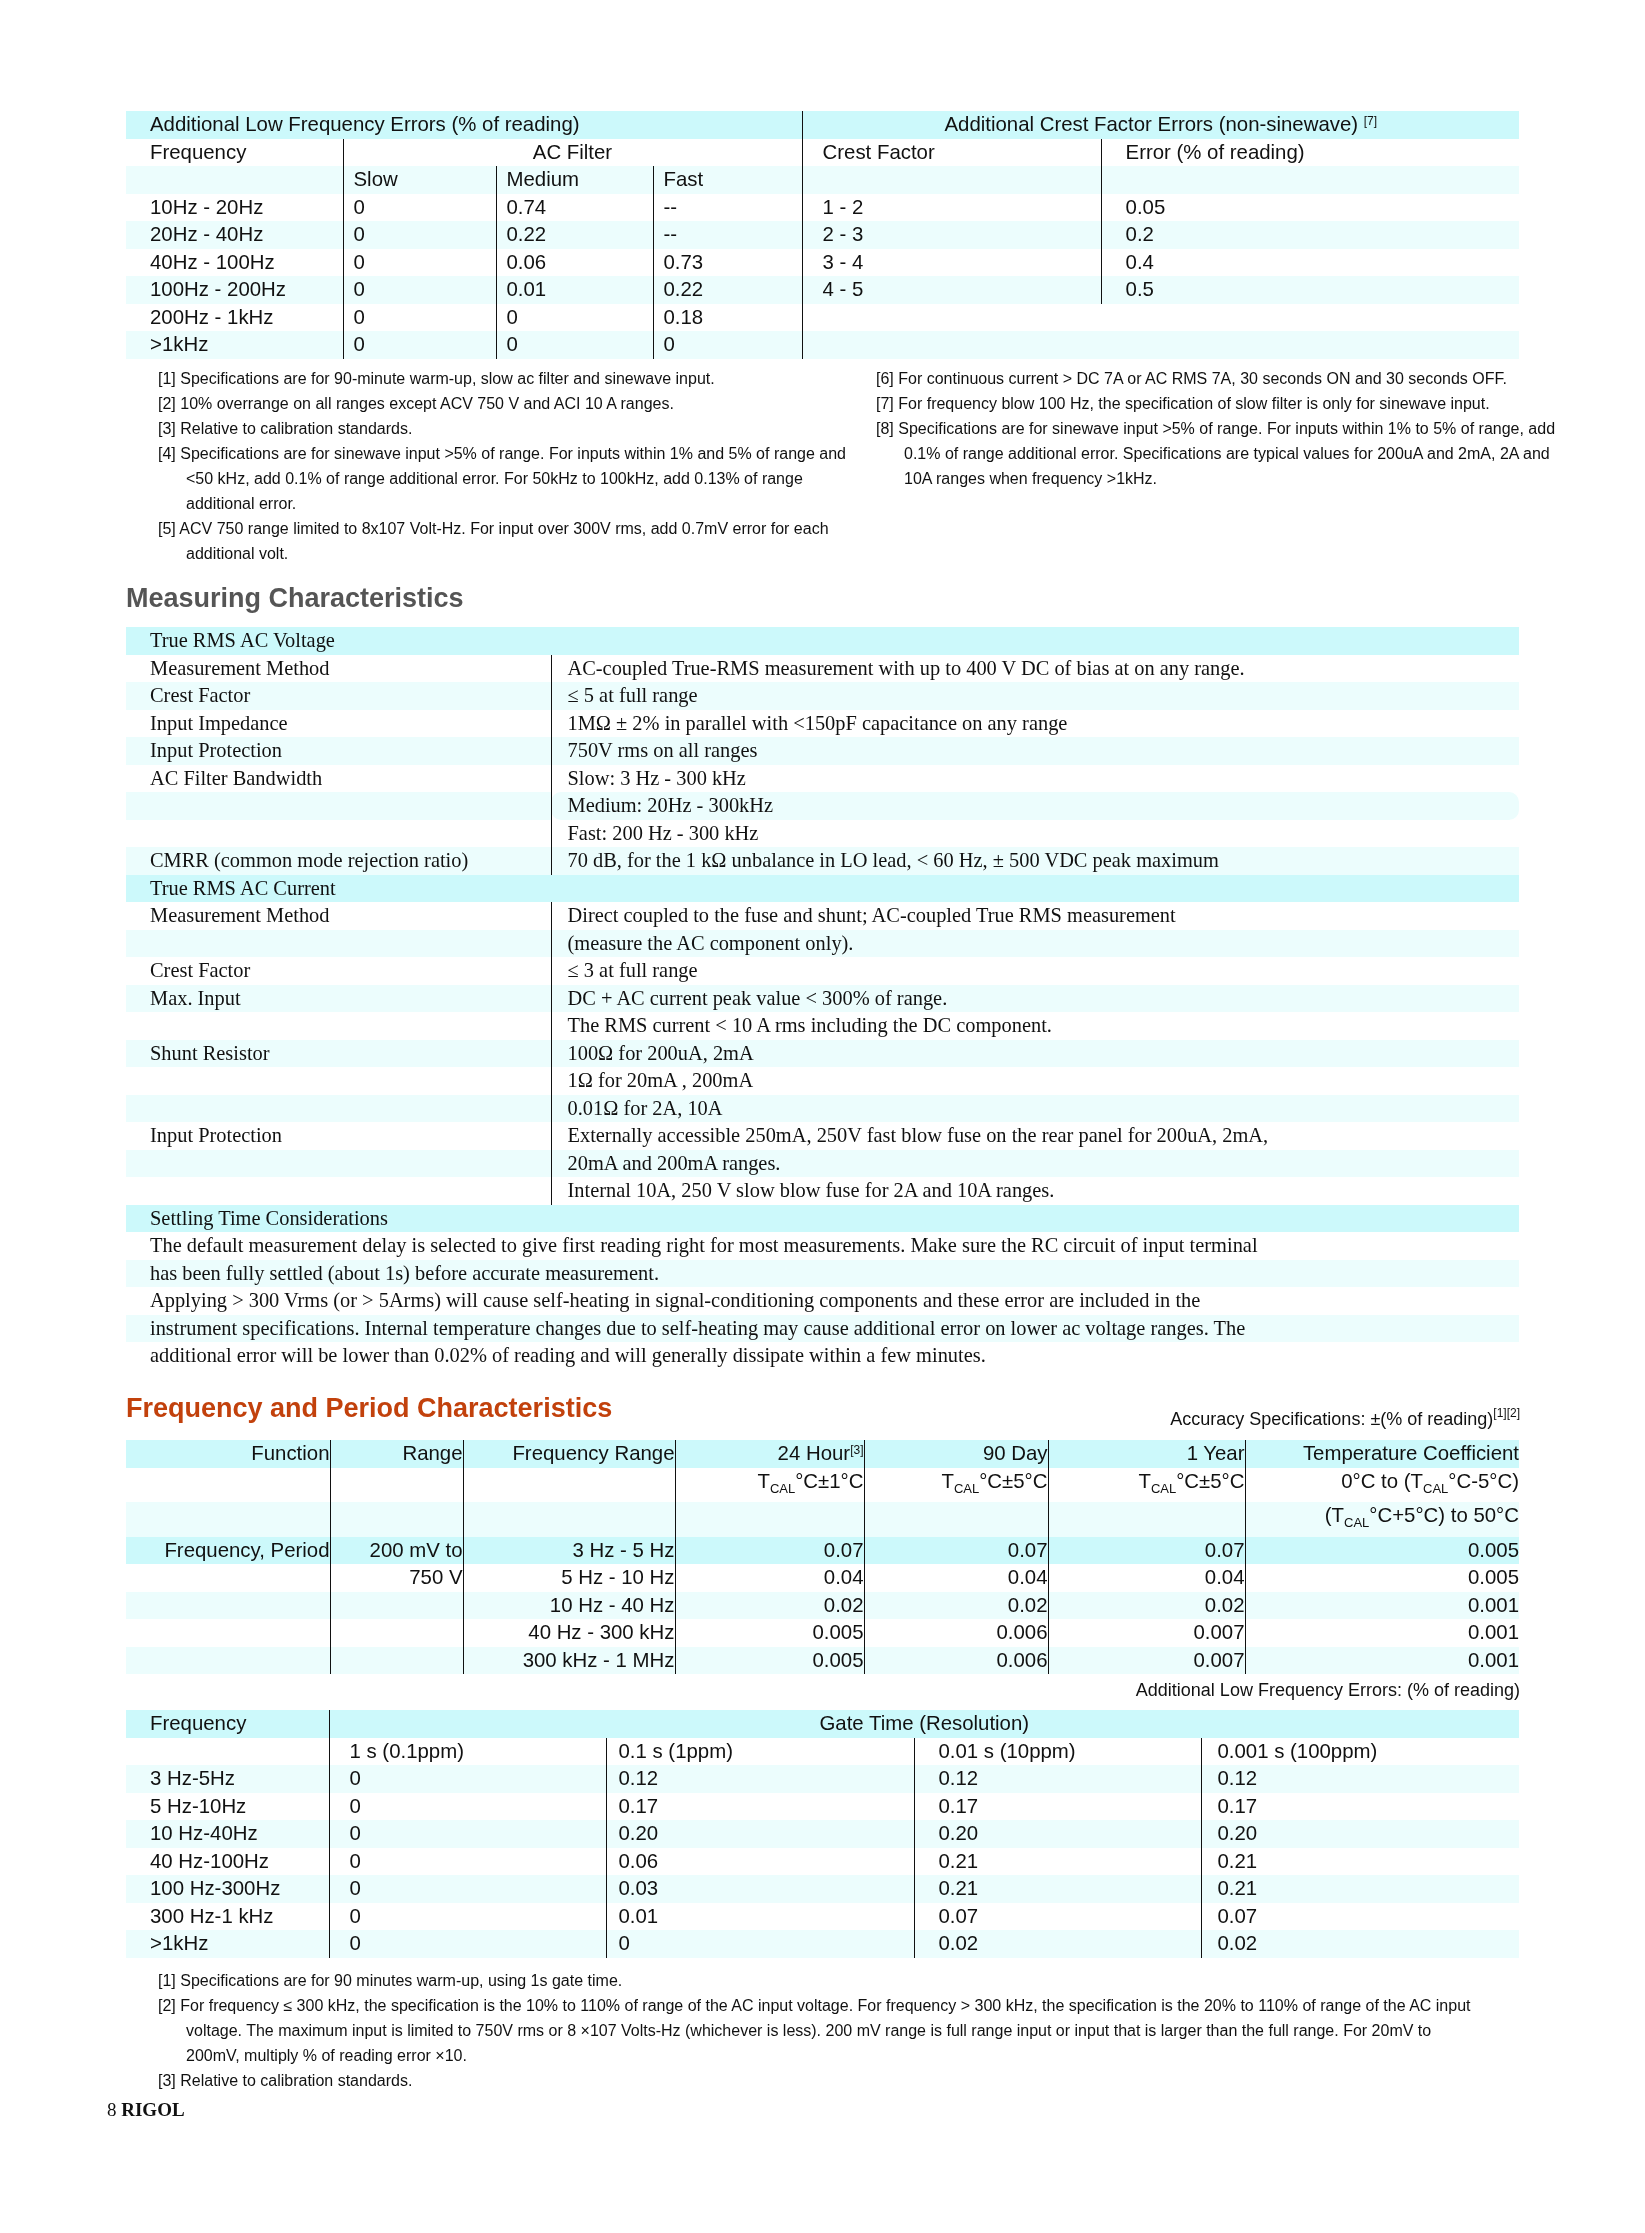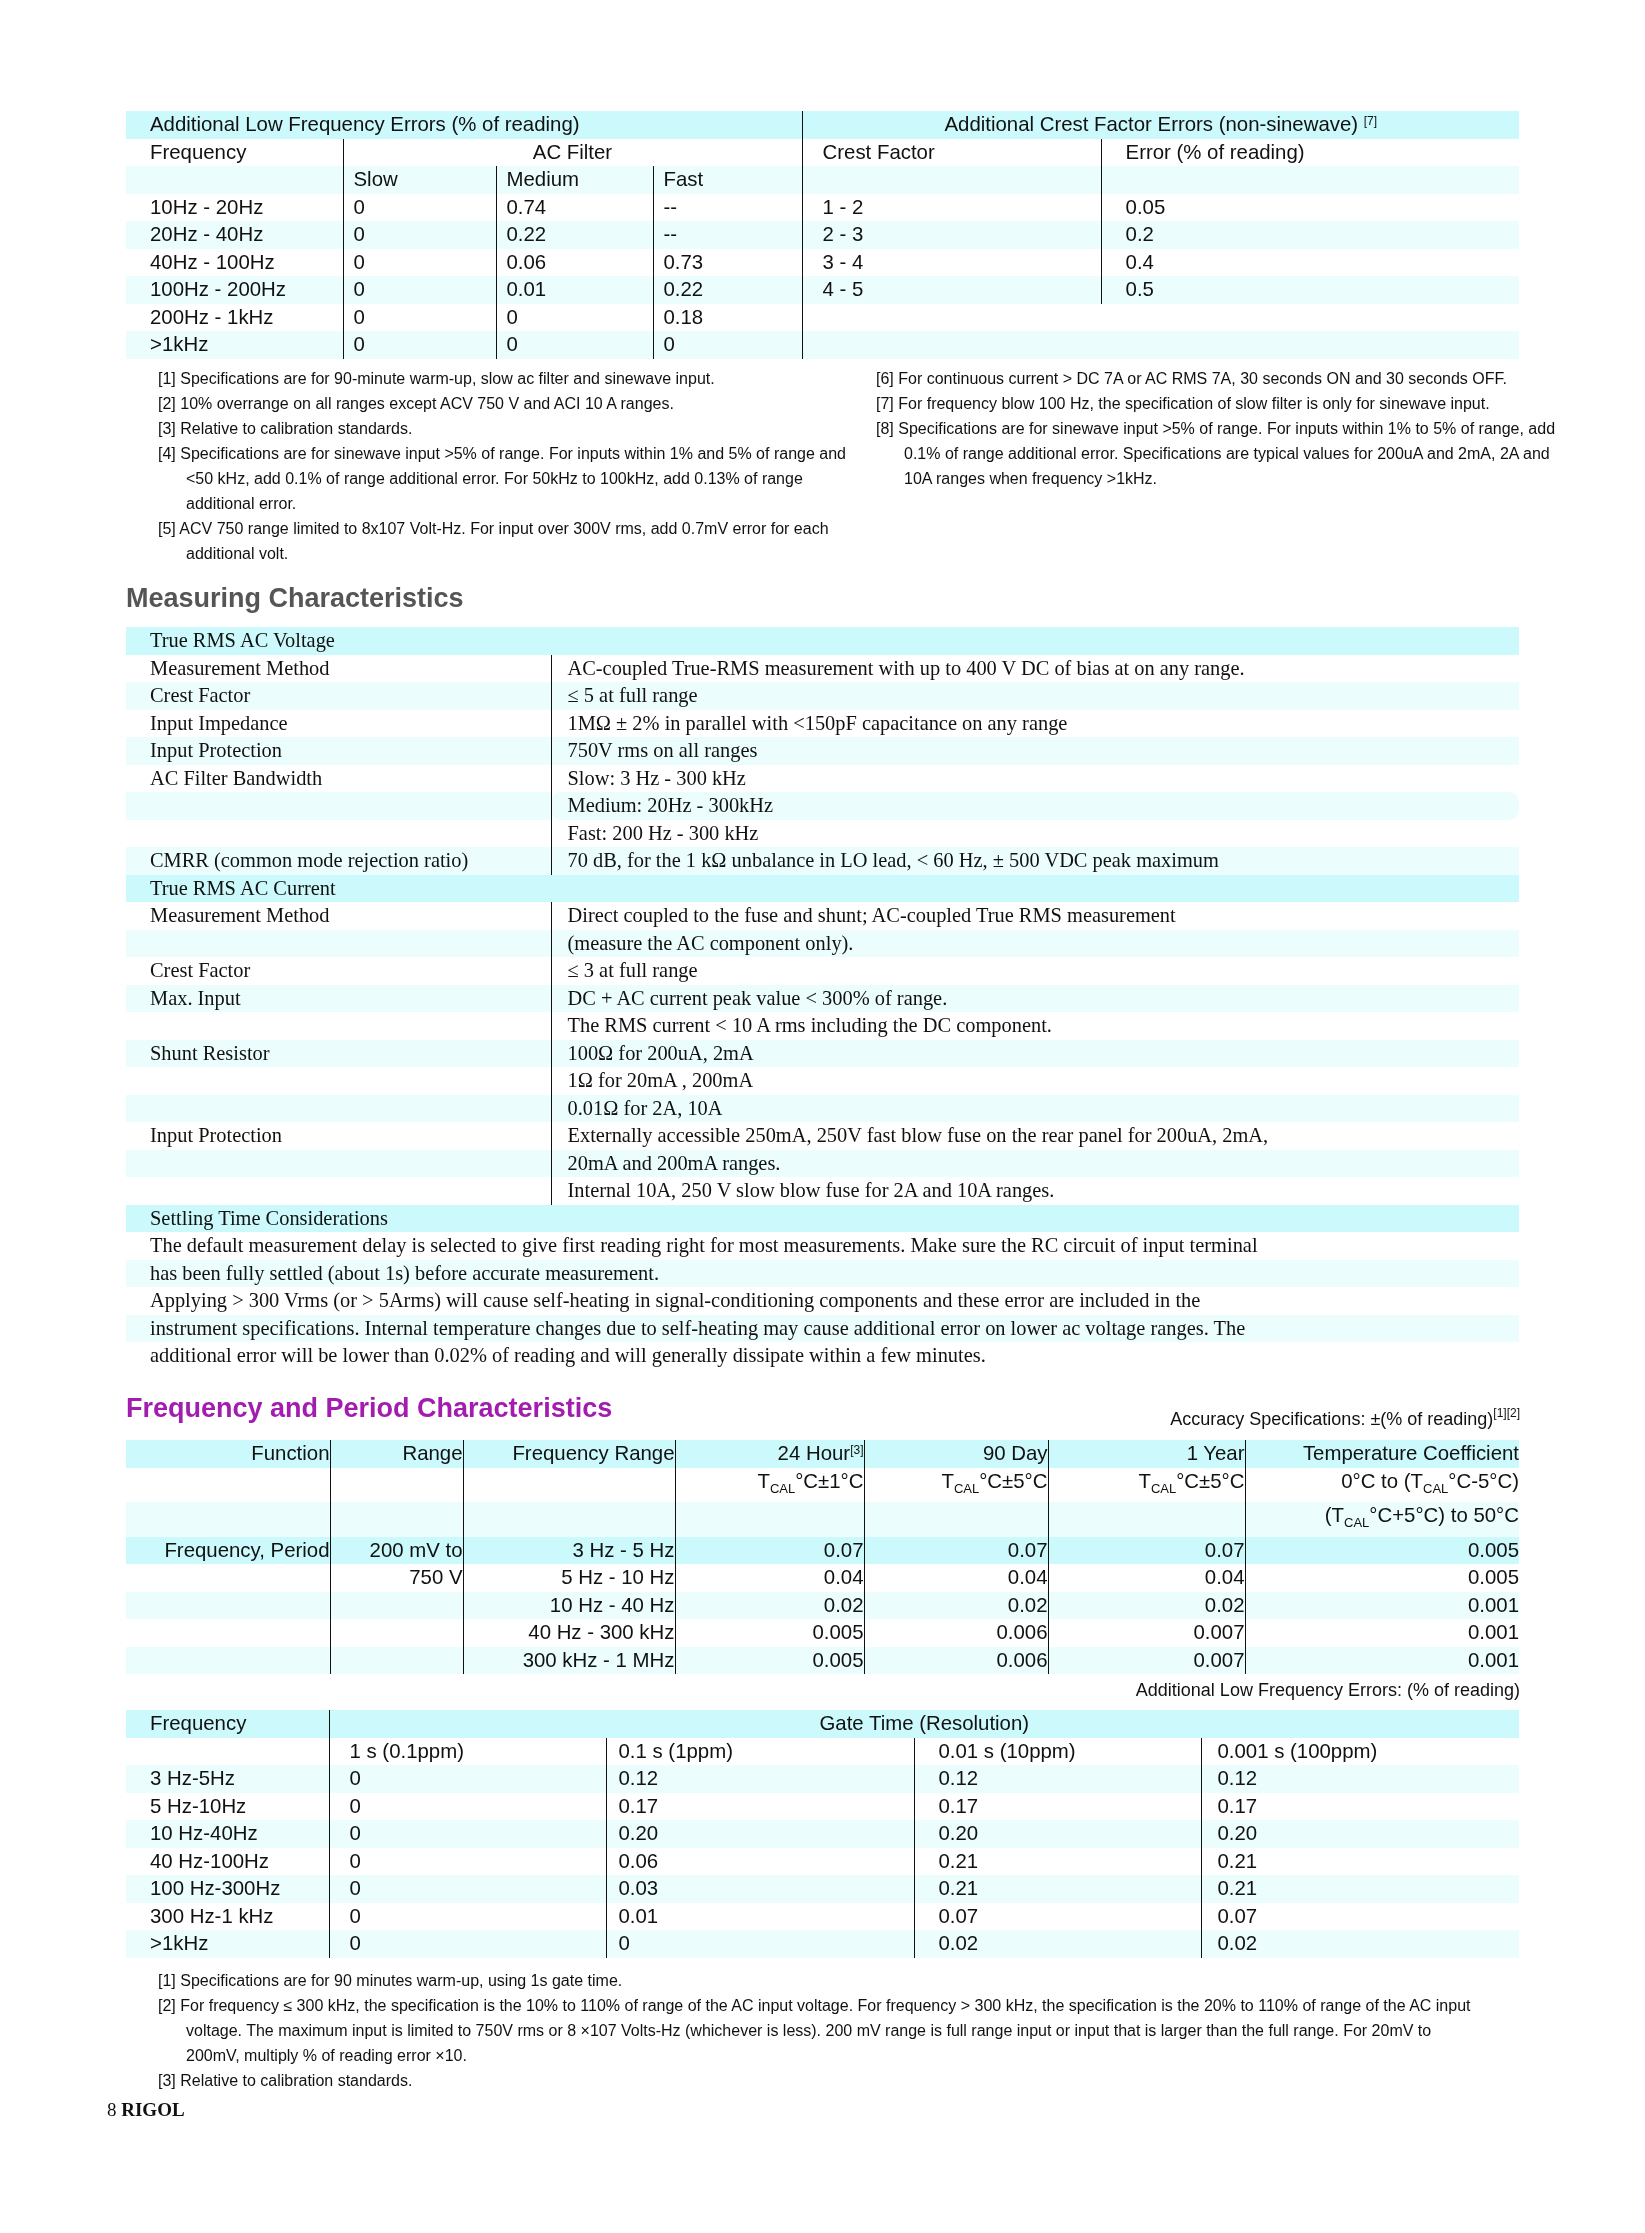--- a/index.html
+++ b/index.html
@@ -10,21 +10,21 @@
   .hdr td{background:#ccf9fb;}
   .alt td{background:#ecfdfd;}
   .plain td{background:#fff;}
   .vl{border-left:1.5px solid #111;}
   sup{font-size:12px;vertical-align:top;position:relative;top:-3px;}
   sub{font-size:13px;}
   .notes{font-size:16px;line-height:25px;margin-left:32px;}
   .notes div{padding-left:28px;text-indent:-28px;}
   .h2{font-size:27px;font-weight:bold;}
   .gray{color:#555;}
-  .blue{color:#a21caf;text-align:right;}
+  .blue{color:#c2410c;text-align:right;}
 </style>
 </head>
 <body>
 
 <div class="abs" style="left:126px;top:111px;width:1393px;">
   <table style="width:1393px;">
     <colgroup>
         <col style="width:217px">
         <col style="width:153px">
         <col style="width:157px">

